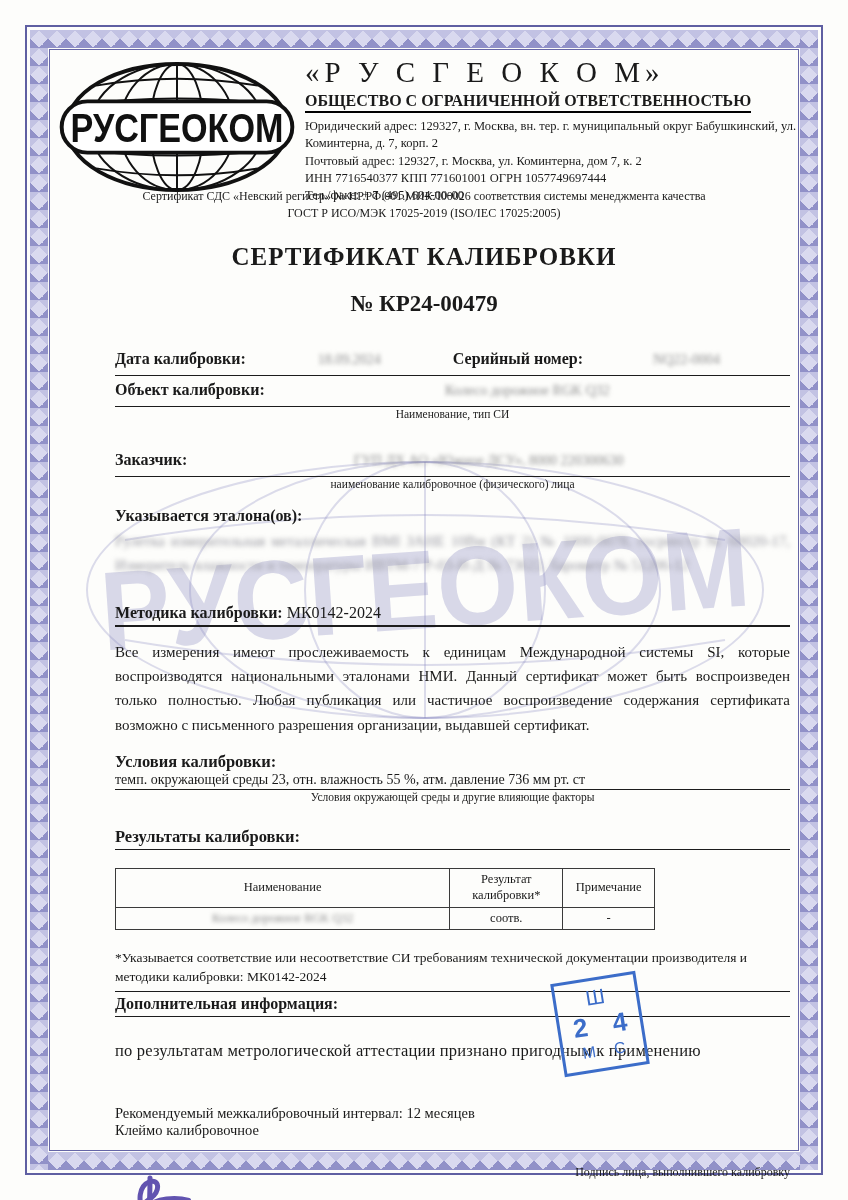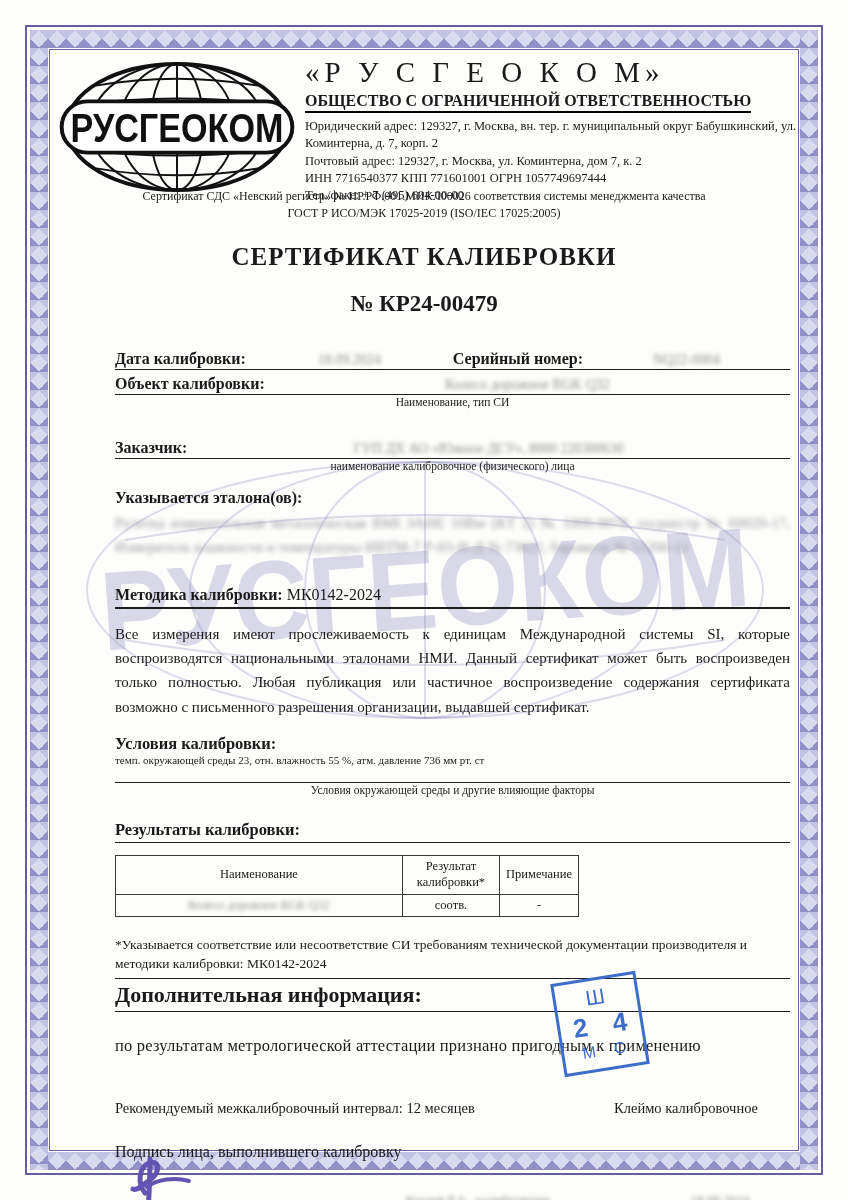--- a/index.html
+++ b/index.html
@@ -33,56 +33,56 @@
   .addr{font-size:12.5px;line-height:1.38;margin-top:5px;}
   .cert-lines{position:absolute;left:0;right:0;top:188px;text-align:center;font-size:12px;
               line-height:1.45;z-index:2;}
   .doc-title{position:absolute;left:0;right:0;top:243px;text-align:center;z-index:2;}
   .doc-title .t1{font-size:25px;font-weight:bold;letter-spacing:1px;}
   .doc-title .t2{font-size:23px;font-weight:bold;margin-top:20px;}
 
   
   .content{position:absolute;left:115px;top:350px;width:675px;z-index:2;}
   .lbl{font-weight:bold;font-size:16px;}
-  .u-row{border-bottom:1.5px solid #1c1c1c;padding-bottom:1px;}
+  .u-row{border-bottom:1.5px solid #1c1c1c;padding-bottom:7px;}
   .flexrow{display:flex;align-items:baseline;}
   .caption{font-size:11.5px;text-align:center;color:#222;margin-top:1px;}
   .red{color:#8e8e8e;filter:blur(2.3px);user-select:none;}
   .red-lg{color:#97979f;filter:blur(2.8px);user-select:none;}
   .val{font-size:14px;}
   .fill-c{flex:1;text-align:center;}
 
   .etalon-head{margin-top:17px;}
   .etalon-text{font-size:15px;line-height:1.62;text-align:justify;margin-top:4px;}
 
   .method-row{margin-top:26px;border-bottom:2px solid #1c1c1c;padding-bottom:3px;}
   .method-val{font-size:16px;}
 
   .para{font-size:15px;line-height:1.63;text-align:justify;margin-top:13px;}
 
   .cond-head{margin-top:15px;font-size:16.5px;}
-  .cond-val{font-size:11px;border-bottom:1.5px solid #1c1c1c;padding-bottom:16px;}
+  .cond-val{font-size:14px;border-bottom:1.5px solid #1c1c1c;padding-bottom:1px;}
 
   .res-head{margin-top:24px;font-size:16.5px;border-bottom:1.5px solid #1c1c1c;padding-bottom:2px;}
-  table.res{border-collapse:collapse;margin-top:12px;width:464px;}
+  table.res{border-collapse:collapse;margin-top:18px;width:540px;}
   table.res th,table.res td{border:1.2px solid #3a3a3a;font-size:12.5px;text-align:center;
                             padding:3px 6px;font-weight:normal;}
   table.res th{line-height:1.25;}
   td.name-cell{width:62%;}
   th.res-col{width:21%;}
   th.note-col{width:17%;}
 
   .footnote{font-size:13.5px;line-height:1.45;margin-top:18px;border-bottom:1.5px solid #1c1c1c;
             padding-bottom:4px;}
-  .add-head{font-size:22px;border-bottom:1.5px solid #1c1c1c;padding:3px 0;}
+  .add-head{font-size:16px;border-bottom:1.5px solid #1c1c1c;padding:3px 0;}
   .add-val{font-size:16.5px;margin-top:24px;letter-spacing:.2px;}
 
   .interval-row{display:flex;justify-content:space-between;margin-top:44px;font-size:14.5px;
-                padding-right:32px;}
-  .sig-caption{margin-top:26px;font-size:16px;}
+                padding-right:32px;flex-direction:column;}
+  .sig-caption{margin-top:26px;font-size:12px;text-align:right;}
 
   .sig-block{position:relative;height:74px;margin-top:6px;}
   .sigline{position:absolute;bottom:12px;}
   .sigval{display:block;text-align:center;font-size:13px;margin-bottom:2px;}
   .sigrule{border-top:1.5px solid #222;}
   .sigcap{font-size:13px;font-weight:bold;text-align:center;margin-top:2px;}
   .sigline-1{left:0;width:142px;}
   .sigline-2{left:210px;width:306px;}
   .sigline-3{left:535px;width:140px;}
   .signature-svg{position:absolute;left:8px;top:-14px;}

